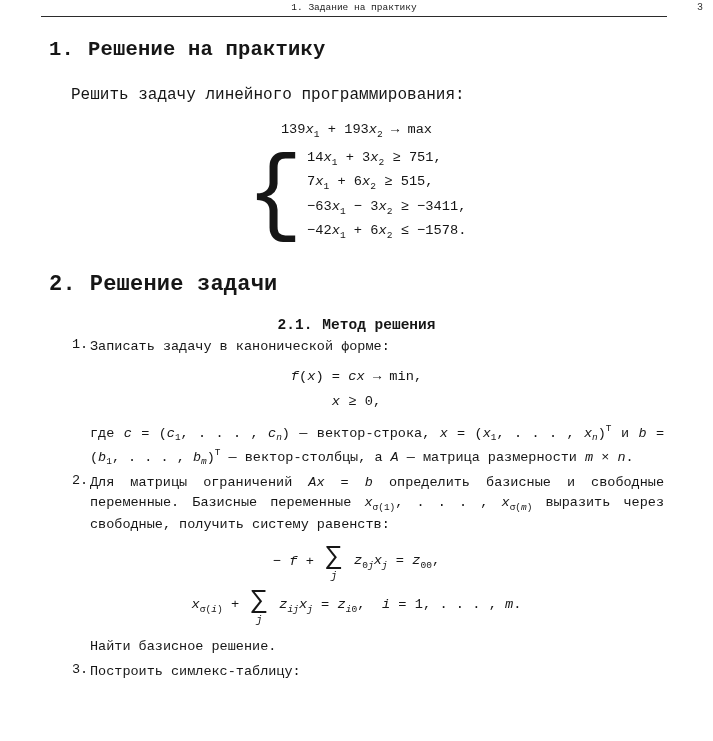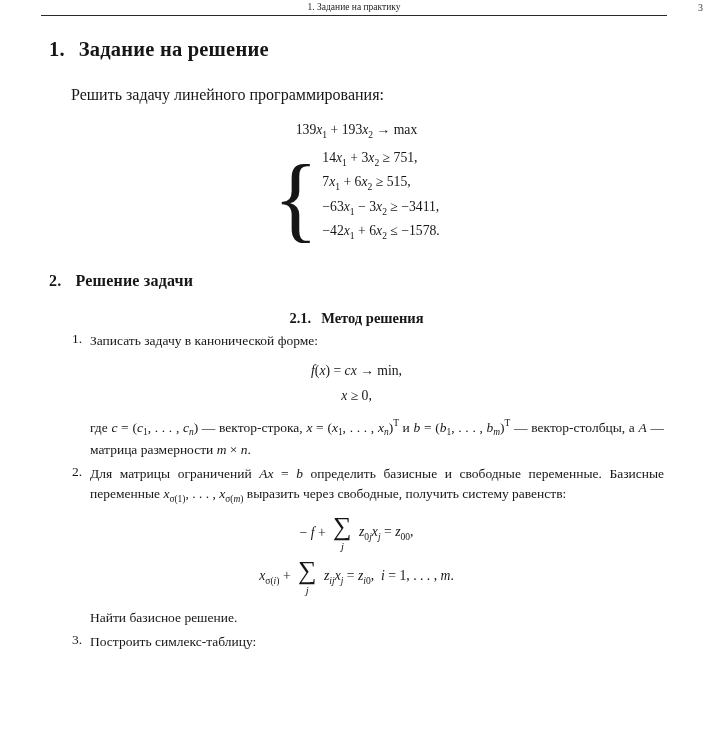--- a/index.html
+++ b/index.html
@@ -3,21 +3,21 @@
 <meta charset="utf-8">
 <style>
   * { margin: 0; padding: 0; box-sizing: border-box; }
   html, body { background: #ffffff; }
   .page {
     position: relative;
     width: 713px;
     height: 679px;
     background: #ffffff;
     color: #161616;
-    font-family: Liberation Serif, serif;
+    font-family: Liberation Mono, monospace;
     overflow: hidden;
     margin: 0 auto;
   }
   
   .running-header {
     position: absolute;
     top: 2px;
     left: 41px;
     right: 46px;
     border-bottom: 1px solid #2b2b2b;
@@ -30,21 +30,21 @@
     position: absolute;
     top: 2px;
     right: 10px;
     font-size: 10px;
     color: #333;
   }
   .content { padding: 38px 49px 0 49px; }
 
   h1.sec { font-size: 20.5px; font-weight: 700; letter-spacing: 0.2px; }
   h1.sec .sec-num { margin-right: 14px; }
-  h2.sec { font-size: 16px; font-weight: 700; margin-top: 26px; letter-spacing: 0.2px; }
+  h2.sec { font-size: 22px; font-weight: 700; margin-top: 26px; letter-spacing: 0.2px; }
   h2.sec .sec-num { margin-right: 14px; }
   h3.subsec { font-size: 14.5px; font-weight: 700; margin-top: 20px; text-align: center; }
   h3.subsec .sec-num { margin-right: 10px; }
 
   p.body-par {
     font-size: 16px;
     line-height: 1.5;
     text-align: justify;
   }
   p.indent { text-indent: 22px; }
@@ -116,21 +116,21 @@
 <div class="page">
 
   <header class="running-header">
     <span>1. Задание на практику</span>
   </header>
   <span class="page-number">3</span>
 
   <main class="content">
 
     <h1 class="sec">
-      <span class="sec-num">1.</span><span>Задание на решение</span>
+      <span class="sec-num">1.</span><span>Решение на практику</span>
     </h1>
 
     <p class="body-par indent intro">Решить задачу линейного программирования:</p>
 
     <div class="display-center">139<i>x</i><sub>1</sub> + 193<i>x</i><sub>2</sub> → max</div>
 
     <div class="system">
       <span class="brace">{</span>
       <div class="system-lines">
         <div class="constraint">14<i>x</i><sub>1</sub> + 3<i>x</i><sub>2</sub> ≥ 751,</div>

